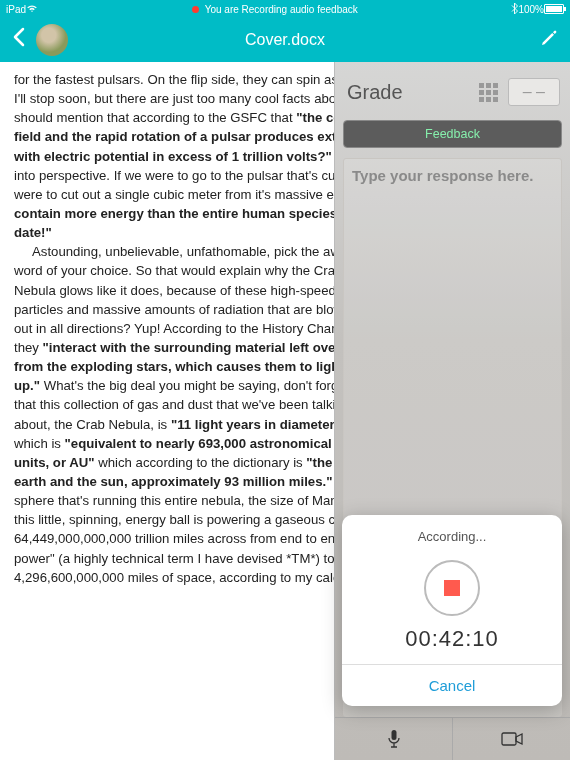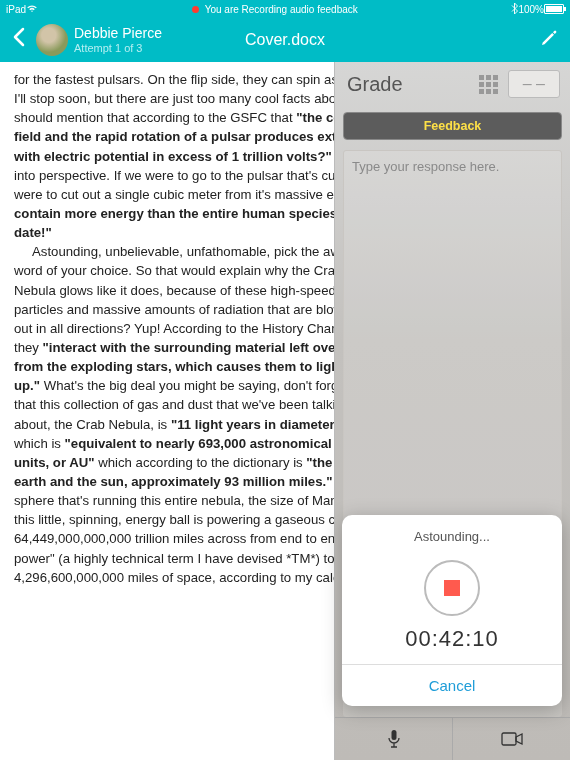--- a/index.html
+++ b/index.html
@@ -17,30 +17,30 @@
   .pencil{position:absolute;right:12px;color:#fff;font-size:18px;}
   .doc-area{padding:8px 14px 8px 14px;font-size:13.2px;line-height:1.45;color:#222;word-break:break-word;}
   .doc-area b{font-weight:700;}
   .float-img{float:right;width:180px;height:210px;background:#111;margin:4px 0 4px 8px;position:relative;
     background:radial-gradient(circle at 30% 30%,#f7b34a 5%,#d23c0e 15%,transparent 20%),
                radial-gradient(circle at 70% 60%,#00b388 8%,#036 22%,transparent 30%),
                radial-gradient(circle at 55% 45%,#ffef9c 4%,#e86b1c 18%,#000 38%);
   }
   .expand-btn{position:absolute;top:6px;left:6px;color:#fff;font-size:24px;font-weight:700;text-shadow:0 0 4px #000;}
   .grade-panel{position:absolute;top:62px;right:0;width:235px;bottom:0;background:linear-gradient(#d6d6d5,#c3c1be 40%,#bebbb7);border-left:1px solid #bbb;display:flex;flex-direction:column;}
-  .grade-head{display:flex;align-items:center;justify-content:space-between;padding:8px 10px 14px 12px;}
+  .grade-head{display:flex;align-items:center;justify-content:space-between;padding:16px 10px 14px 12px;}
   .grade-title{font-size:20px;color:#555;}
   .grid-icon{display:grid;grid-template-columns:repeat(3,5px);grid-template-rows:repeat(3,5px);gap:2px;}
   .grid-icon span{background:#999;width:5px;height:5px;}
   .grade-box{border:1px solid #bbb;border-radius:3px;padding:4px 14px;color:#999;font-size:16px;background:#e9e8e6;}
   .seg{display:flex;margin:0 8px;border:1px solid #888;border-radius:4px;overflow:hidden;font-size:12.5px;}
   .seg div{flex:1;text-align:center;padding:6px 0;}
-  .seg .active{background:#5c5c5c;color:#fde047;font-weight:bold;}
+  .seg .active{background:#5c5c5c;color:#86efac;}
   .seg .inactive{background:#e9e8e6;color:#555;}
-  .response-area{margin:10px 8px 0 8px;flex:1;background:rgba(255,255,255,0.15);border:1px solid #c9c6c2;border-radius:3px;padding:8px;font-size:13px;color:#8a8a8a;position:relative;}
+  .response-area{margin:10px 8px 0 8px;flex:1;background:rgba(255,255,255,0.15);border:1px solid #c9c6c2;border-radius:3px;padding:8px;font-size:15px;color:#8a8a8a;position:relative;font-weight:bold;}
   .bottom-btns{display:flex;height:42px;border-top:1px solid #aaa;}
   .bottom-btns div{flex:1;display:flex;align-items:center;justify-content:center;color:#333;font-size:18px;}
   .bottom-btns div+div{border-left:1px solid #aaa;}
   .rec-pop{position:absolute;right:8px;bottom:54px;width:220px;background:#fff;border-radius:10px;box-shadow:0 4px 20px rgba(0,0,0,.25);padding:14px 0 0 0;text-align:center;}
   .rec-pop::after{content:"";position:absolute;bottom:-9px;left:50px;border:10px solid transparent;border-top-color:#fff;}
   .rec-label{font-size:13px;color:#555;margin-bottom:16px;}
   .stop-btn{width:52px;height:52px;border:2px solid #bbb;border-radius:50%;margin:0 auto 10px auto;display:flex;align-items:center;justify-content:center;}
   .stop-sq{width:16px;height:16px;background:#ff5a4e;}
   .rec-time{font-size:22px;color:#333;letter-spacing:1px;margin-bottom:12px;}
   .rec-div{height:1px;background:#ddd;}
@@ -83,24 +83,20 @@
   </div>
 </div>
 
 <div class="nav-bar">
   <span class="back-chev">
     <svg width="14" height="20" viewBox="0 0 14 20">
         <path d="M11 2 L3 10 L11 18" stroke="#fff" stroke-width="2.5" fill="none" stroke-linecap="round" stroke-linejoin="round"></path>
       </svg>
   </span>
   <div class="avatar"></div>
-  <div class="user-block">
-    <span class="user-name">Debbie Pierce</span>
-    <span class="attempt">Attempt 1 of 3</span>
-  </div>
   <div class="doc-title">Cover.docx</div>
   <span class="pencil">
     <svg width="18" height="18" viewBox="0 0 18 18">
         <path d="M2 16 L4.5 15.3 L14 5.8 L12.2 4 L2.7 13.5 Z M13 3.2 L14.8 5 L16 3.8 A1.2 1.2 0 0 0 14.2 2 Z" fill="#fff"></path>
       </svg>
   </span>
 </div>
 
 <div class="doc-area">
   <span>for the fastest pulsars. On the flip side, they can spin as slow as 7 times a minute. I promise I'll stop soon, but there are just too many cool facts about these things to end my paper. I should mention that according to the GSFC that </span><b>"the combination of strong magnetic field and the rapid rotation of a pulsar produces extremely powerful electric fields, with electric potential in excess of 1 trillion volts?"</b><span> Lets take a quick second to put that into perspective. If we were to go to the pulsar that's currently powering the Crab Nebula and were to cut out a single cubic meter from it's massive electromagnetic field </span><b>"it would contain more energy than the entire human species has been able to generate to date!"</b>
@@ -129,21 +125,21 @@
     </div>
   </div>
   <div class="seg">
     <div class="active">Feedback</div>
   </div>
   <div class="response-area">
     <span>Type your response here.</span>
   </div>
 
   <div class="rec-pop">
-    <div class="rec-label">Astounding...</div>
+    <div class="rec-label">According...</div>
     <div class="stop-btn">
       <div class="stop-sq"></div>
     </div>
     <div class="rec-time">00:42:10</div>
     <div class="rec-div"></div>
     <div class="rec-cancel">Cancel</div>
   </div>
 
   <div class="bottom-btns">
     <div>

